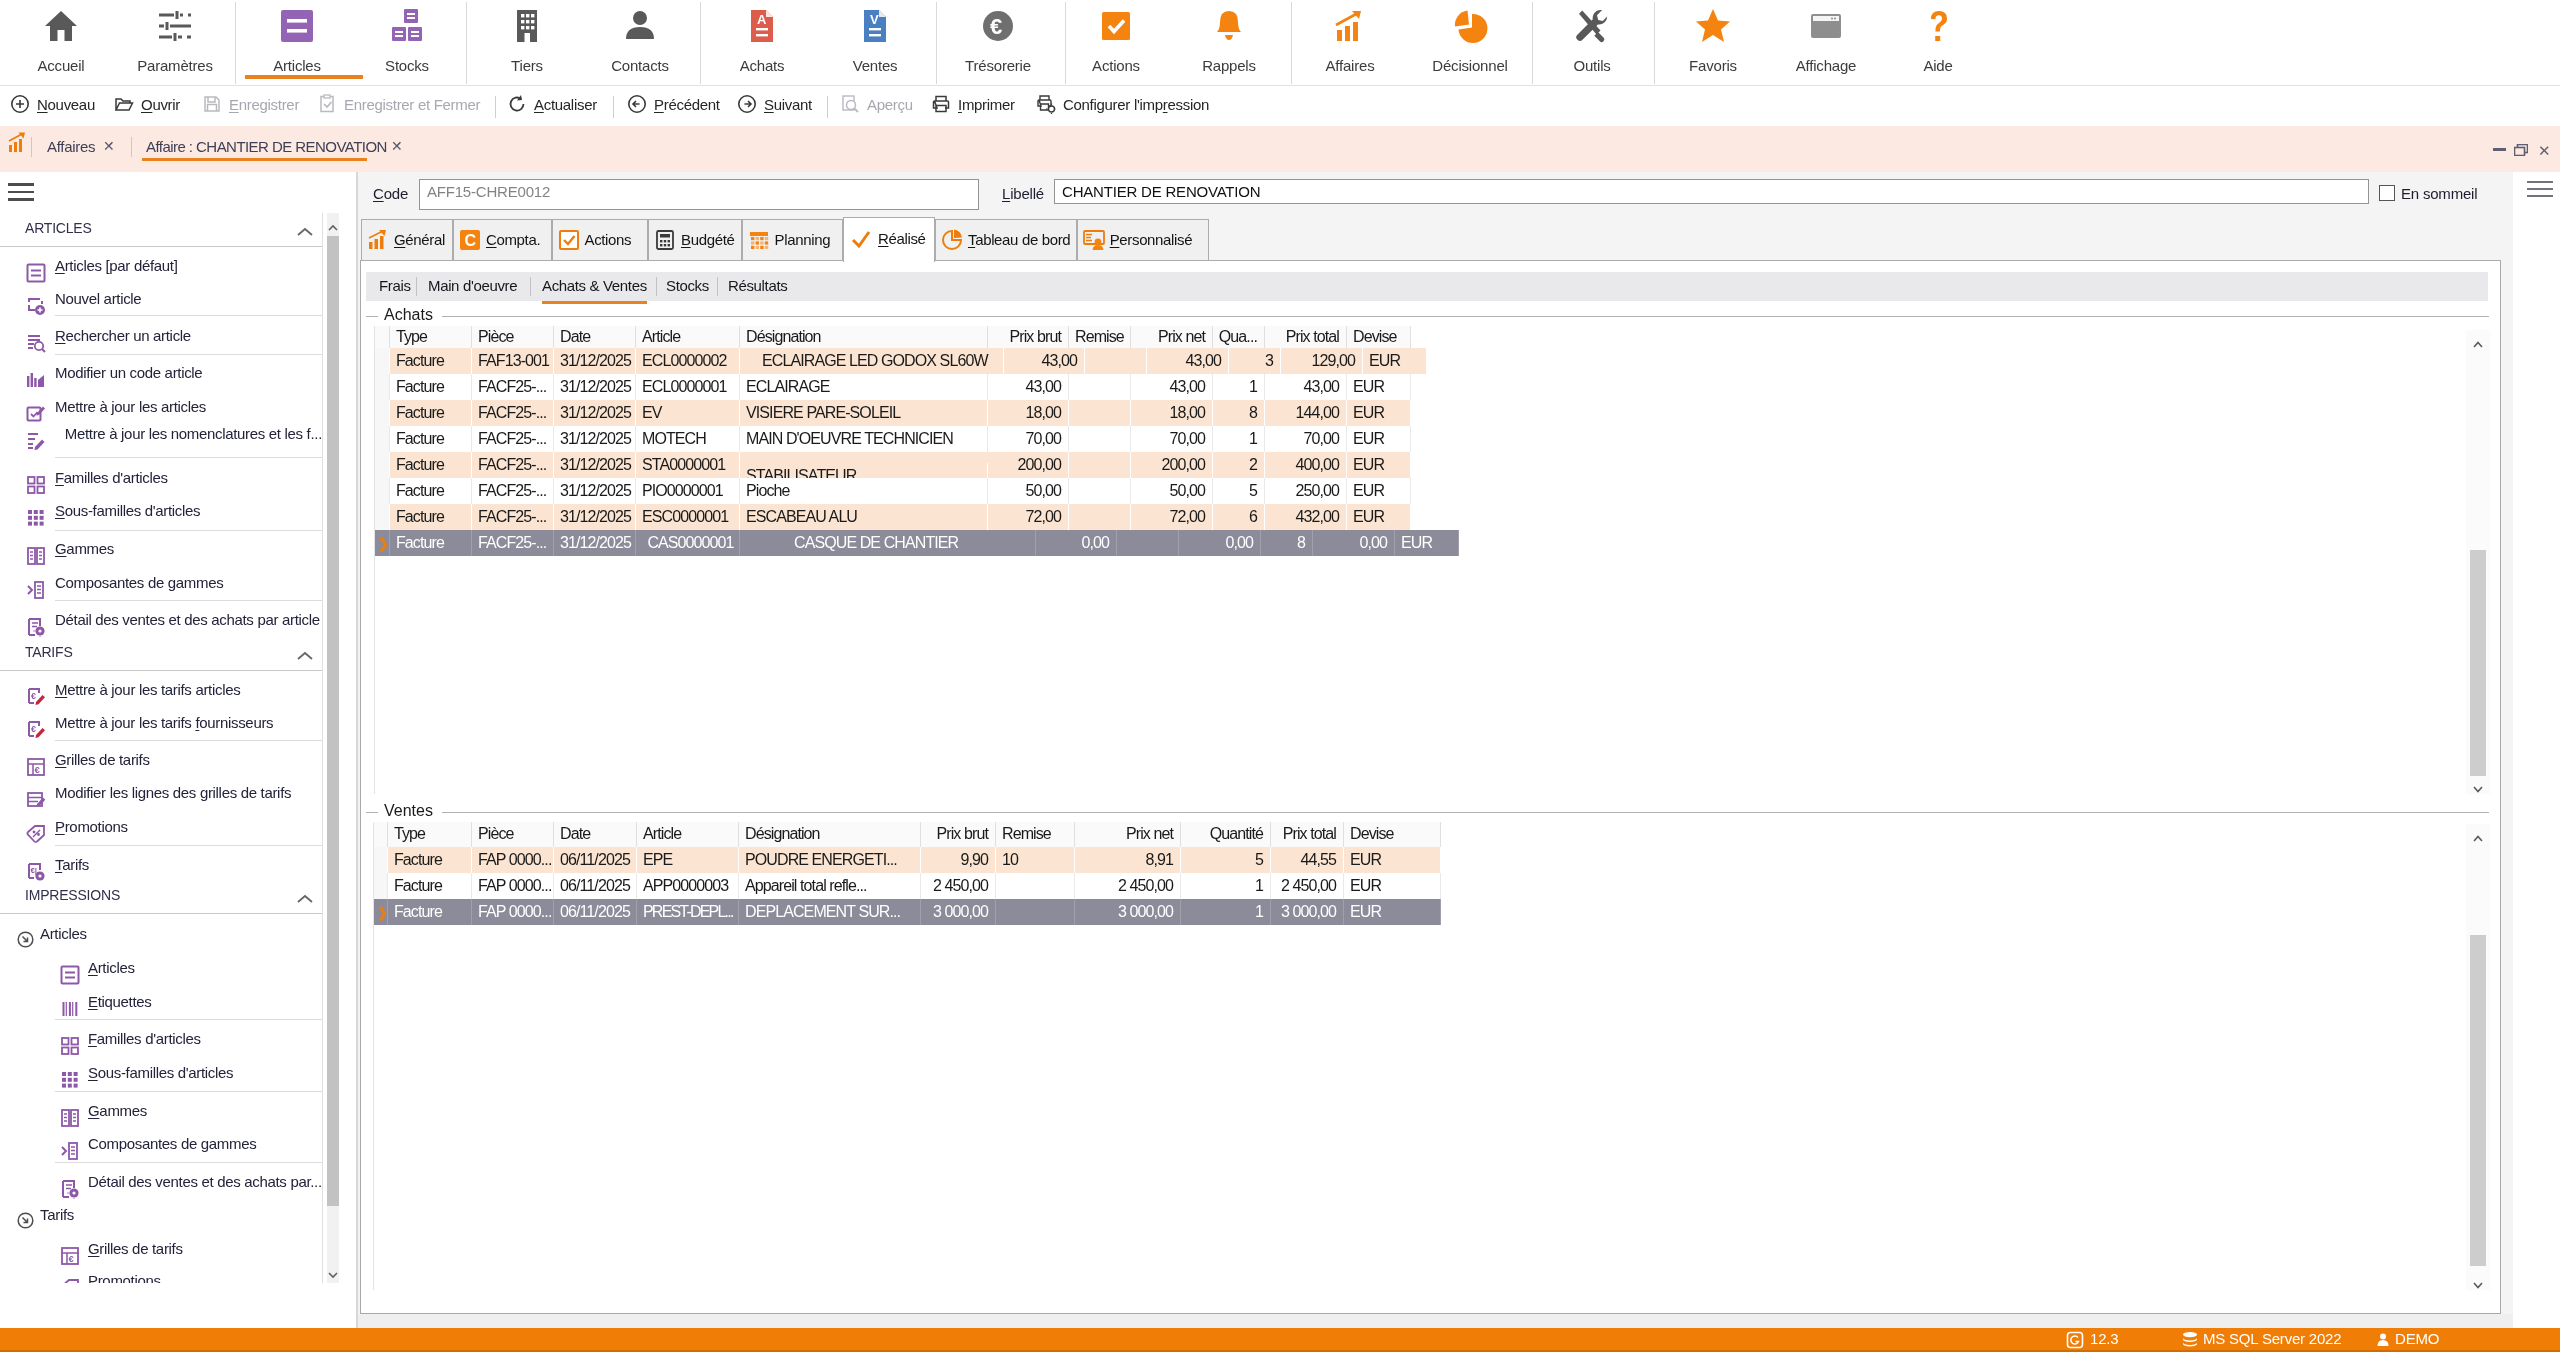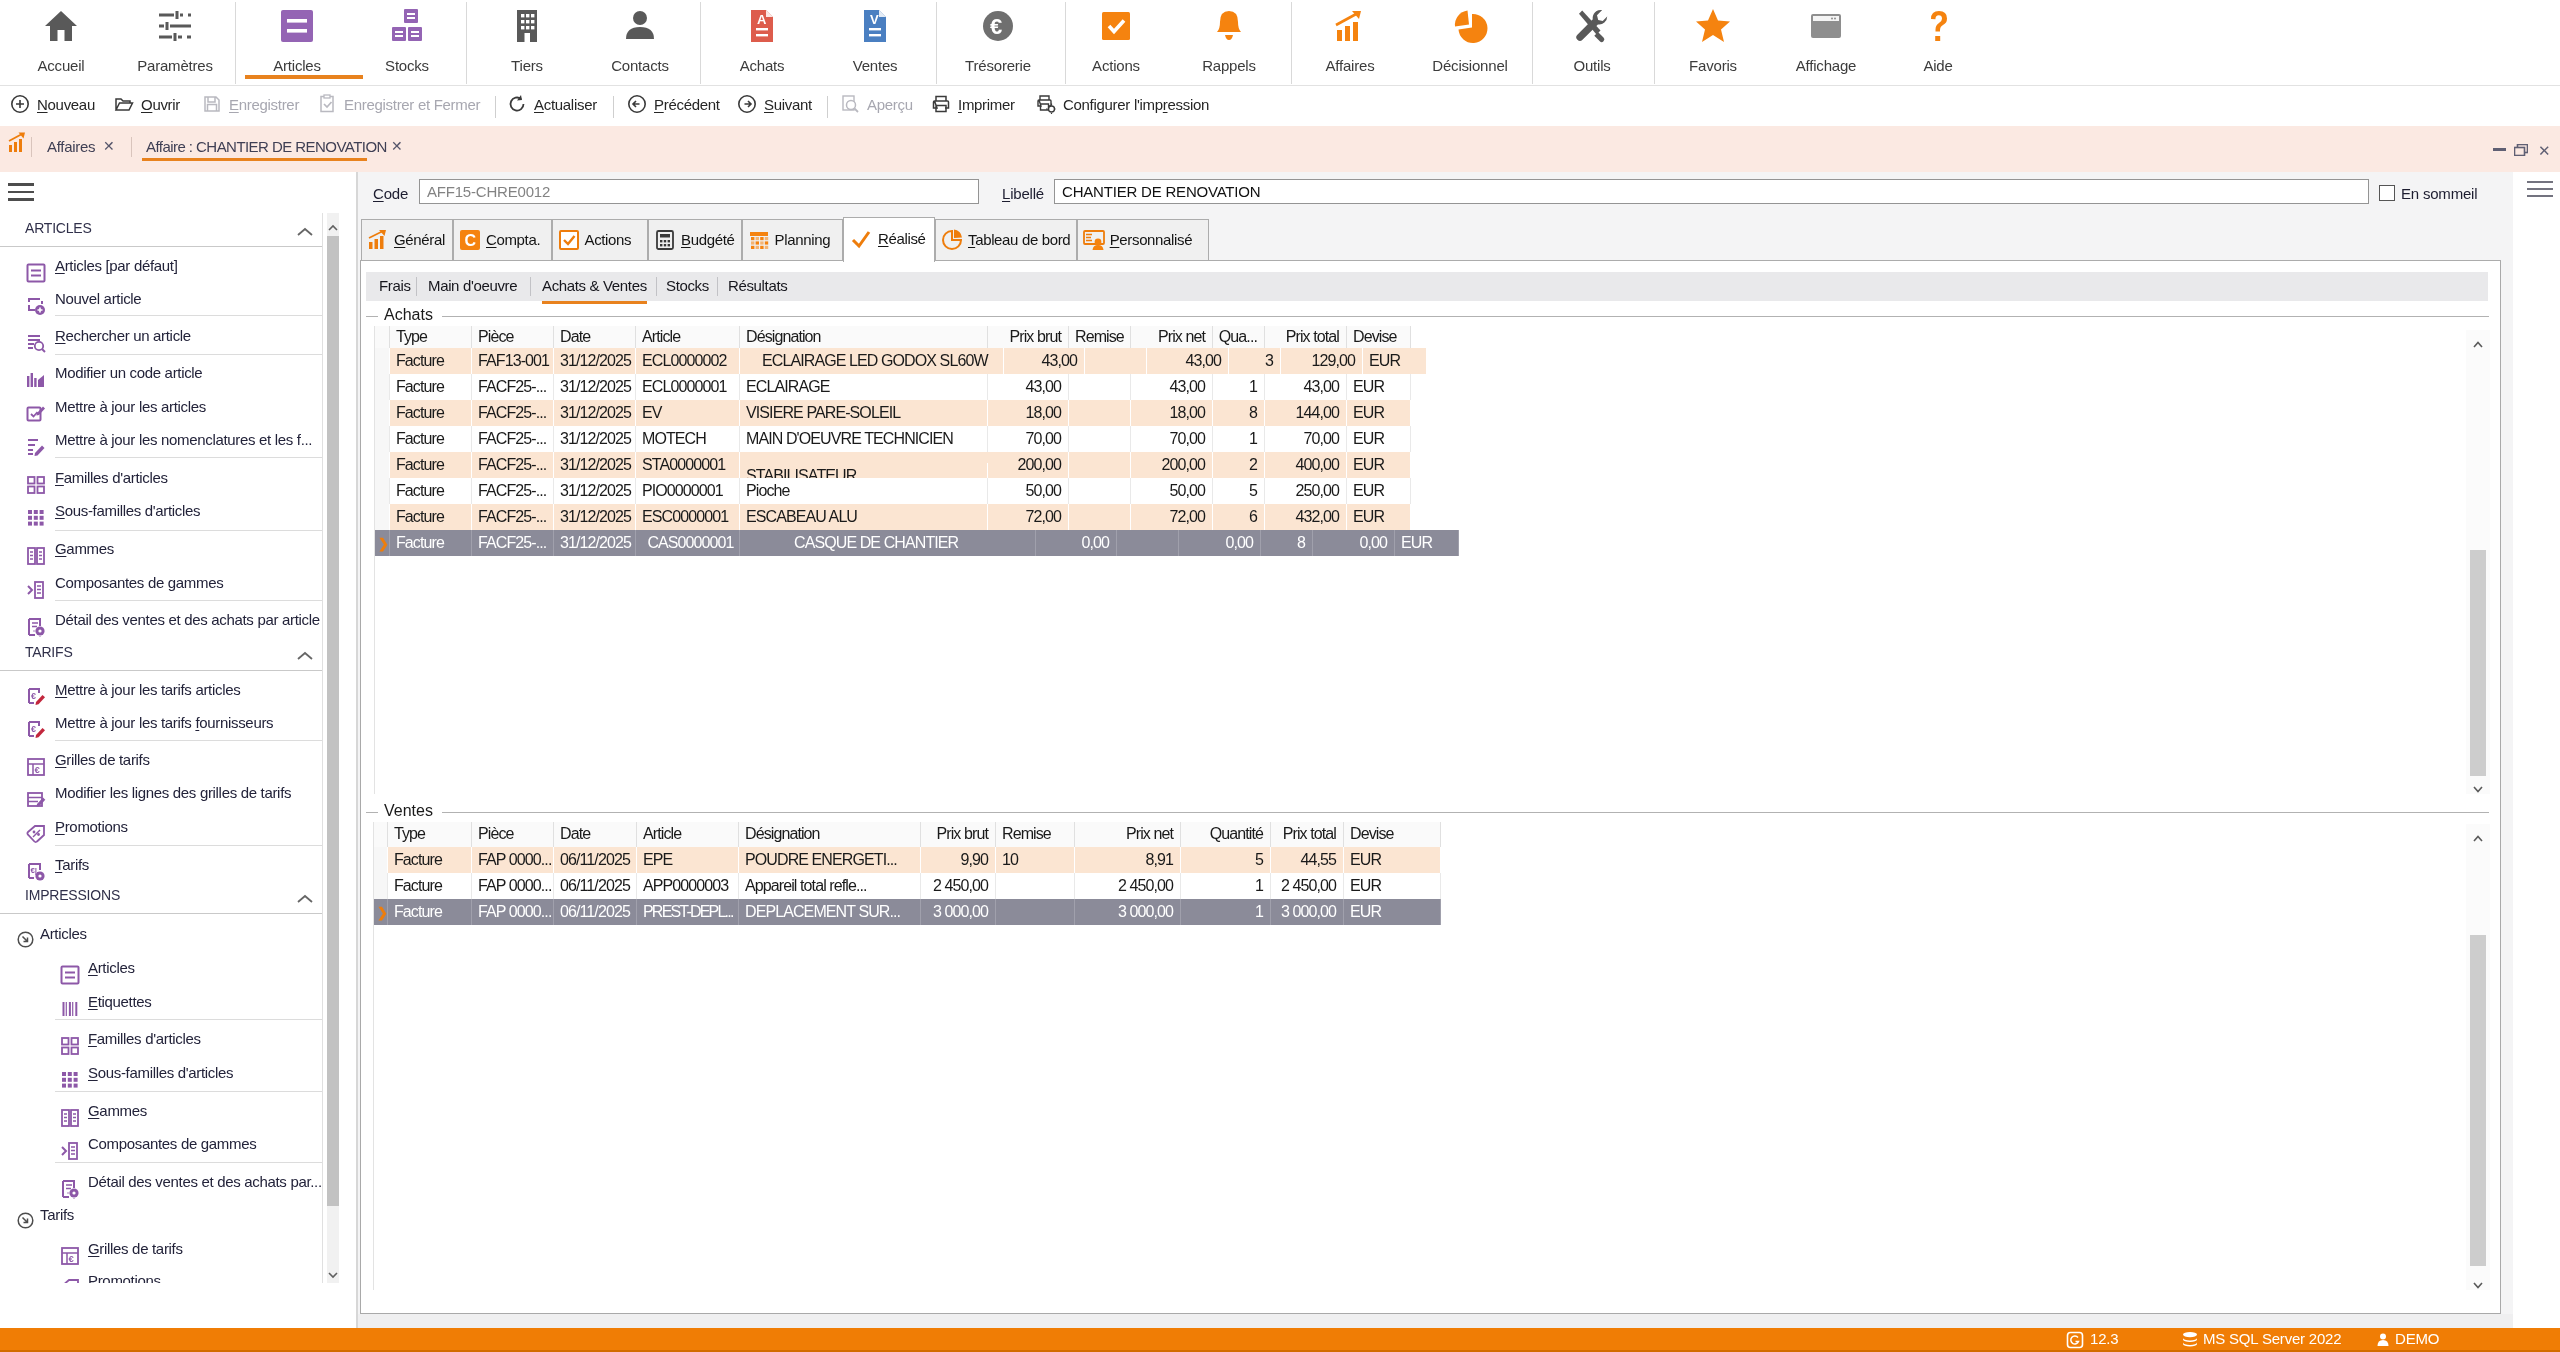--- a/index.html
+++ b/index.html
@@ -309,21 +309,21 @@
           <path d="M12 17 v-7 l6 -5 v12 z" fill="#8d58a8"></path>
         </svg>
       </span>Modifier un code article</div>
 <div class="sb-item" style="top:179.5px;padding-left:55px;"><span style="position:absolute;left:26px;top:7px;">
         <svg width="20" height="20" viewBox="0 0 20 20">
           <rect x="1.5" y="3.5" width="13" height="13" rx="1" stroke="#8d58a8" stroke-width="2" fill="none"></rect>
           <path d="M5 10 l2.5 2.5 l4 -4.5" stroke="#8d58a8" stroke-width="1.8" fill="none"></path>
           <path d="M11 9 l6 -6.5 l2 2 l-6 6.5 l-2.6 0.6 z" fill="#8d58a8"></path>
         </svg>
       </span>Mettre à jour les articles</div>
-<div class="sb-item" style="top:213px;padding-left:55px;"><span style="position:absolute;left:26px;top:7px;">
+<div class="sb-item" style="top:207px;padding-left:55px;text-align:right;"><span style="position:absolute;left:26px;top:7px;">
         <svg width="20" height="20" viewBox="0 0 20 20">
           <path d="M2 3 h10 M2 8 h7 M2 13 h5 M2 17 h5" stroke="#8d58a8" stroke-width="2"></path>
           <path d="M9 16 l7 -7.5 l2.5 2.5 l-7 7.5 l-3 0.5 z" fill="#8d58a8"></path>
         </svg>
       </span>Mettre à jour les nomenclatures et les f...</div>
 <div class="sb-sep" style="top:247px;"></div>
 <div class="sb-item" style="top:250.5px;padding-left:55px;"><span style="position:absolute;left:26px;top:7px;">
         <svg width="20" height="20" viewBox="0 0 20 20">
           <g stroke="#8d58a8" stroke-width="1.8" fill="none">
             <rect x="2" y="2" width="6.5" height="6.5"></rect>
@@ -534,21 +534,21 @@
 <div class="abs" style="left:322px;top:213px;width:1px;height:1070px;background:#e0e0e0;"></div>
 <div class="abs" style="left:327px;top:213px;width:12px;height:1070px;background:#f1f1f1;"></div>
 <div class="abs" style="left:327px;top:219px;"><svg width="12" height="10" viewBox="0 0 12 10">
       <path d="M2 7 l4 -4 l4 4" stroke="#606060" stroke-width="1.6" fill="none"></path>
     </svg></div>
 <div class="abs" style="left:327px;top:236px;width:12px;height:970px;background:#c2c2c2;"></div>
 <div class="abs" style="left:327px;top:1266px;"><svg width="12" height="10" viewBox="0 0 12 10">
       <path d="M2 3 l4 4 l4 -4" stroke="#606060" stroke-width="1.6" fill="none"></path>
     </svg></div>
 <div class="abs" style="left:373px;top:185px;font-size:15px;letter-spacing:-0.2px;color:#1d1d30;"><span class="u">C</span>ode</div>
-<div class="abs" style="left:419px;top:179px;width:560px;height:25px;background:#fff;border:1px solid #949494;font-size:15px;letter-spacing:-0.2px;color:#838383;line-height:23px;padding-left:7px;">AFF15-CHRE0012</div>
+<div class="abs" style="left:419px;top:179px;width:560px;height:31px;background:#fff;border:1px solid #949494;font-size:15px;letter-spacing:-0.2px;color:#838383;line-height:23px;padding-left:7px;">AFF15-CHRE0012</div>
 <div class="abs" style="left:1002px;top:185px;font-size:15px;letter-spacing:-0.2px;color:#1d1d30;"><span class="u">L</span>ibellé</div>
 <div class="abs" style="left:1054px;top:179px;width:1315px;height:25px;background:#fff;border:1px solid #949494;font-size:15px;letter-spacing:-0.2px;color:#111;line-height:23px;padding-left:7px;">CHANTIER DE RENOVATION</div>
 <div class="abs" style="left:2379px;top:185px;width:16px;height:16px;background:#fff;border:1.6px solid #555;"></div>
 <div class="abs" style="left:2401px;top:185px;font-size:15px;letter-spacing:-0.2px;color:#1d1d30;">En sommeil</div>
 <div class="abs" style="left:360px;top:261px;width:2141px;height:1053px;background:#fff;border:1px solid #a9a9a9;border-top:none;"></div>
 <div class="abs" style="left:360px;top:260px;width:2141px;height:1px;background:#acacac;"></div>
 <div class="abs" style="left:361px;top:219px;width:92px;height:41px;background:#f0f0f0;border:1px solid #acacac;border-bottom:none;"></div>
 <div class="abs" style="left:367px;top:229px;"><svg width="22" height="22" viewBox="0 0 22 22">
       <g fill="#ee7d0c">
         <rect x="2" y="13" width="3.5" height="7"></rect>

